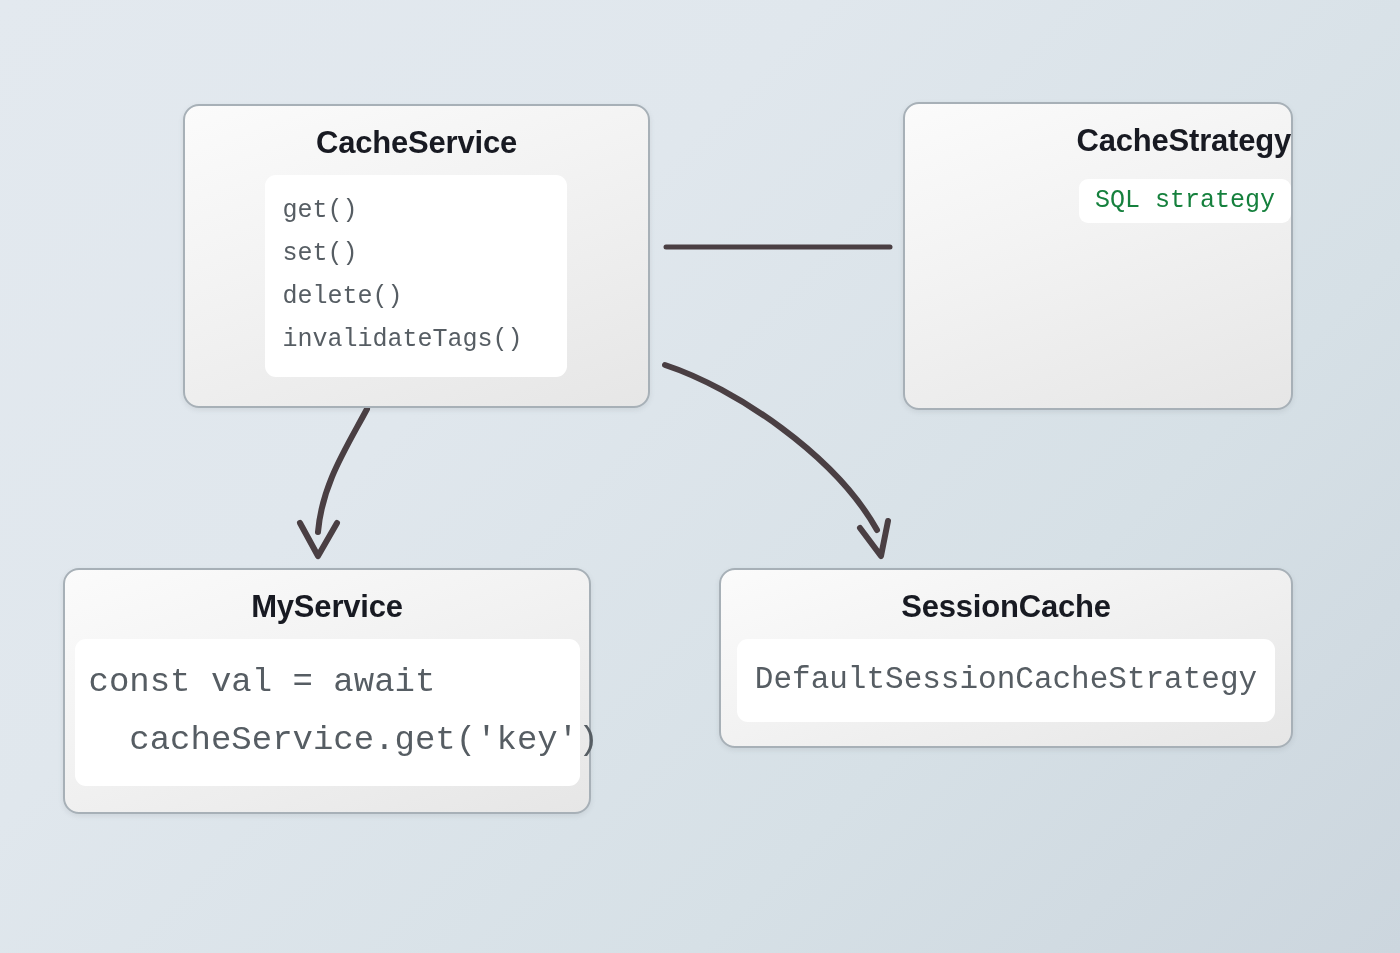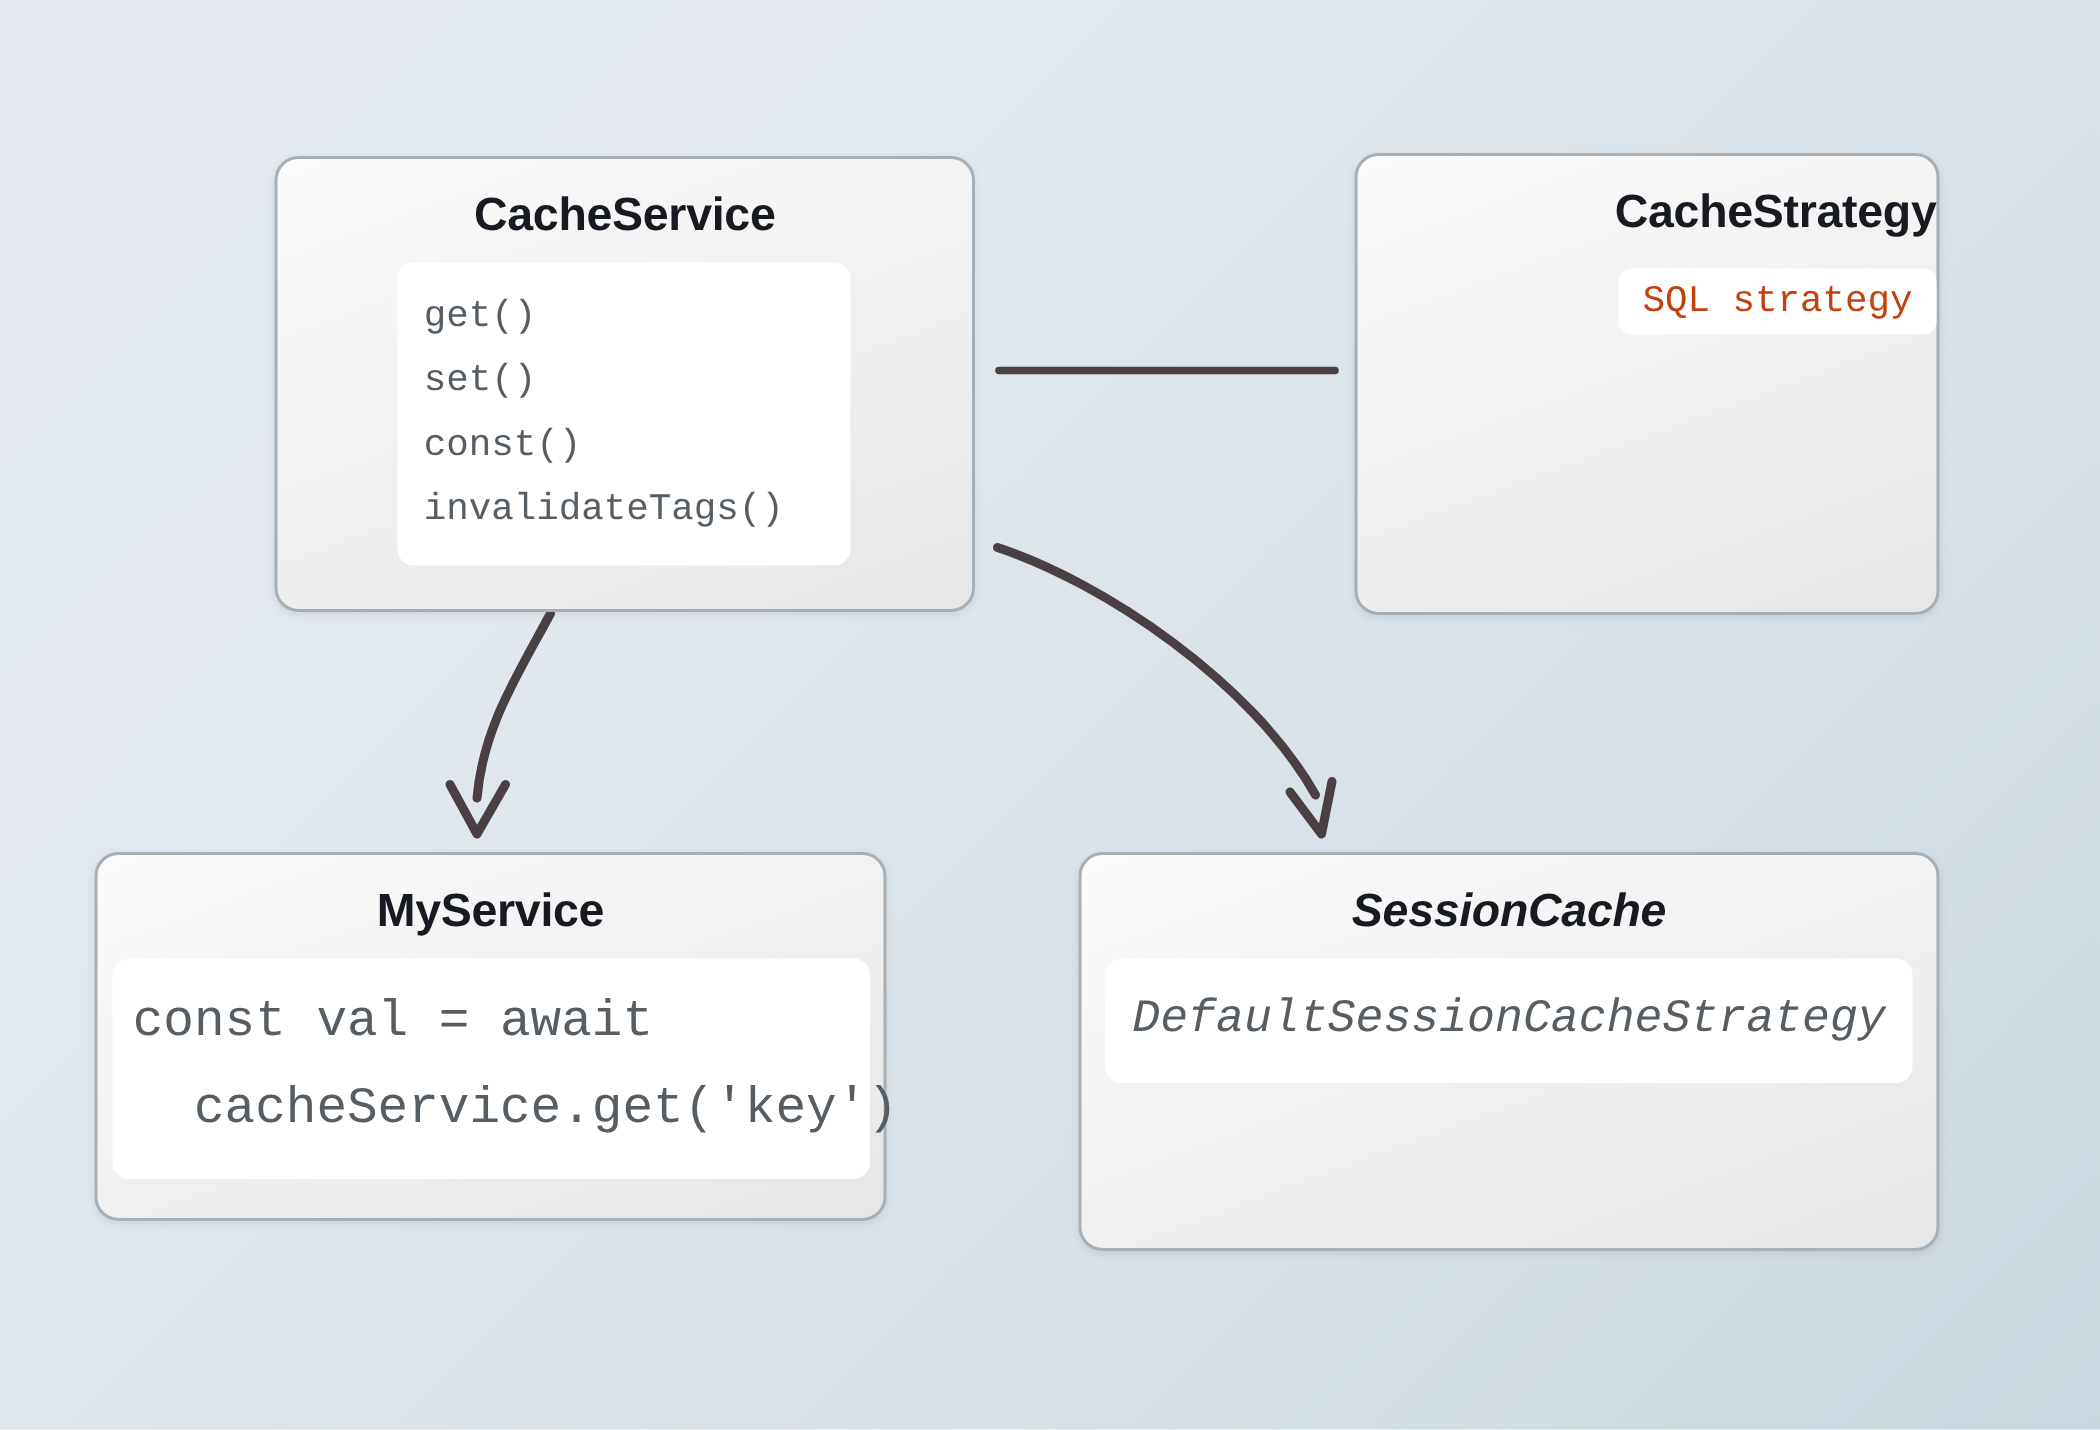--- a/index.html
+++ b/index.html
@@ -96,21 +96,21 @@
     gap: 12px;
     margin-top: 6px;
   }
   .chip {
     background: #ffffff;
     border-radius: 9px;
     padding: 5px 16px;
     font-family: "Liberation Mono", monospace;
     font-size: 25px;
     line-height: 1.36;
-    color: #c2410c;
+    color: #15803d;
     white-space: pre;
   }
 
   
   #node-myservice {
     left: 63px;
     top: 568px;
     width: 528px;
     height: 246px;
   }
@@ -119,22 +119,21 @@
     padding: 14px 14px 16px 14px;
     text-align: left;
     font-size: 34px;
   }
 
   
   #node-sessioncache {
     left: 719px;
     top: 568px;
     width: 574px;
-    height: 266px;
-    font-style: italic;
+    height: 180px;
   }
   #node-sessioncache .code-panel {
     padding: 14px 18px 16px 18px;
     font-size: 31px;
     text-align: center;
   }
 </style>
 </head>
 <body>
 
@@ -152,21 +151,21 @@
     <g>
       <path d="M 665,365 C 735,388 835,455 877,530" fill="none" stroke="#4a3f43" stroke-width="6" stroke-linecap="round"></path>
       <path d="M 860,528 L 881,556 L 888,521" fill="none" stroke="#4a3f43" stroke-width="6" stroke-linecap="round" stroke-linejoin="round"></path>
     </g>
   </svg>
 
   <div class="node" id="node-cacheservice">
     <div class="node-title">CacheService</div>
     <div class="code-panel">get()
 set()
-const()
+delete()
 invalidateTags()</div>
   </div>
 
   <div class="node" id="node-cachestrategy">
     <div class="node-title">CacheStrategy</div>
     <div class="chip-list">
       <div class="chip">SQL strategy</div>
     </div>
   </div>
 

